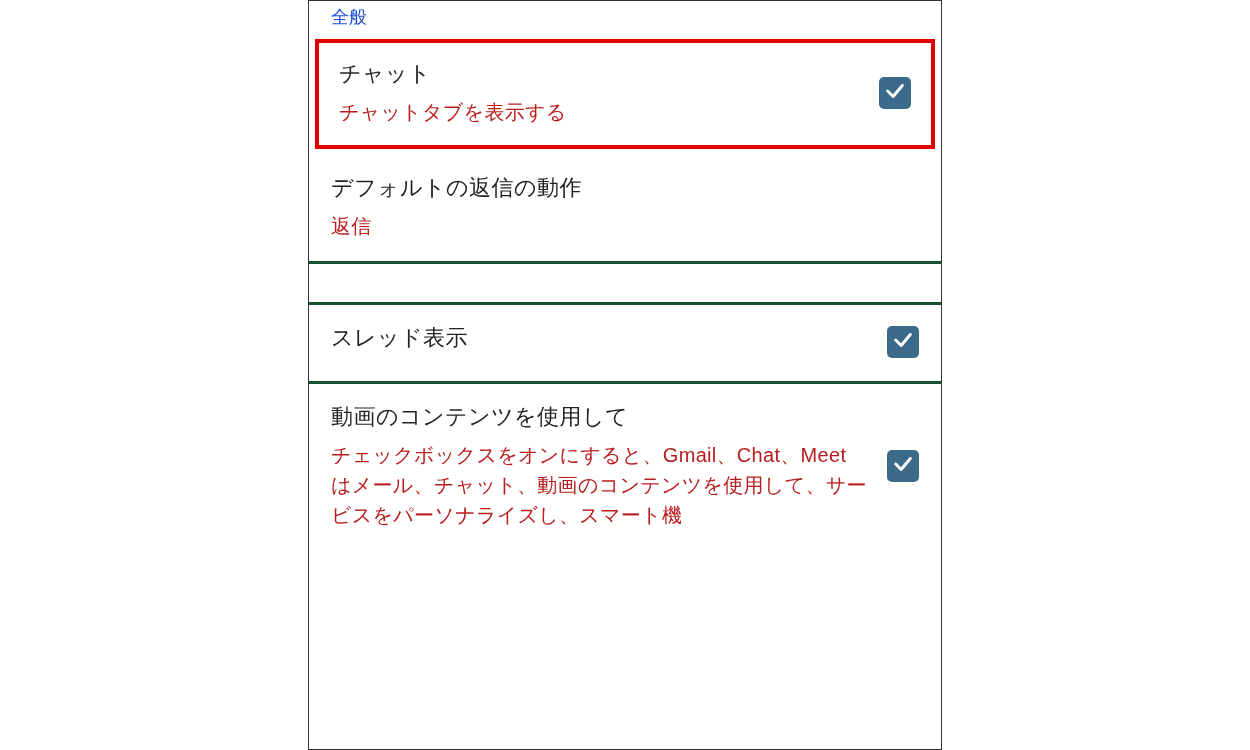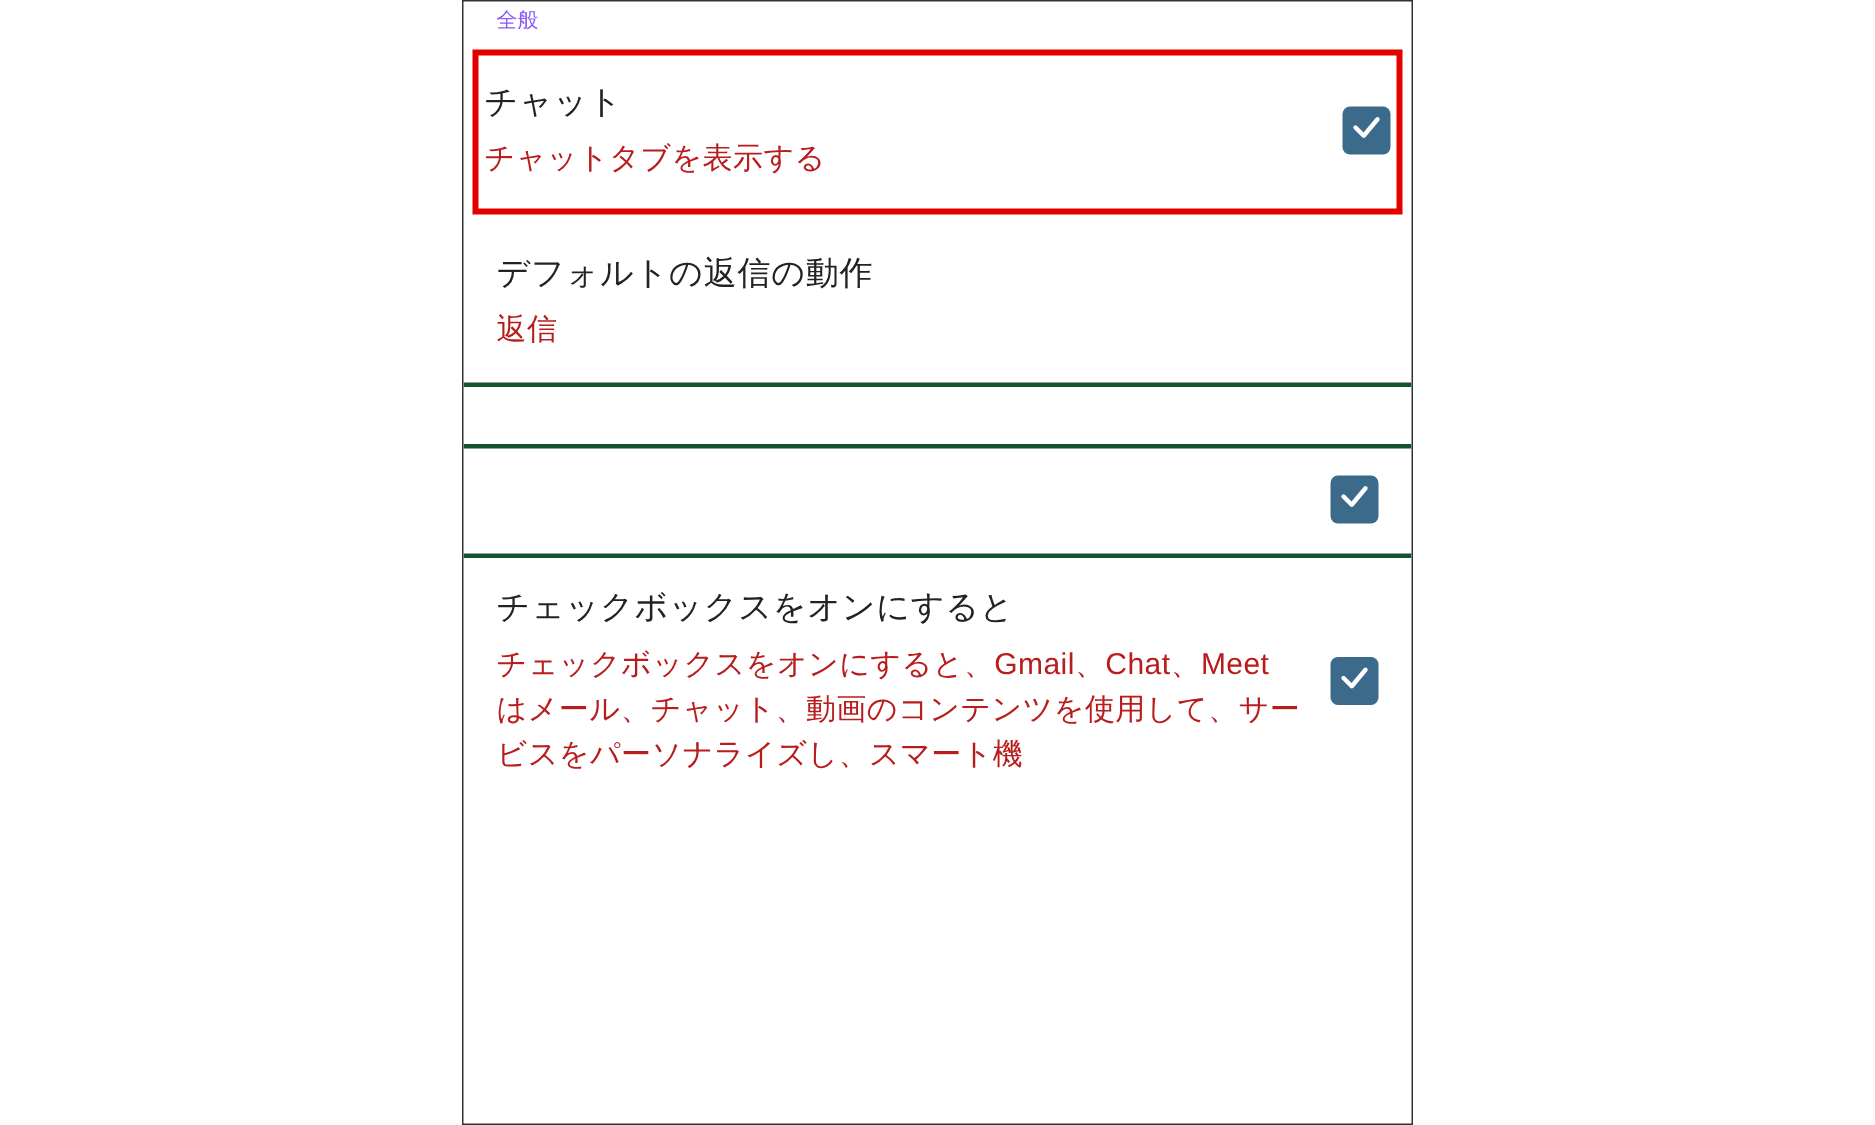--- a/index.html
+++ b/index.html
@@ -18,39 +18,39 @@
       position: absolute;
       left: 308px;
       top: 0;
       width: 634px;
       height: 750px;
       border: 1px solid #333;
       background: #fff;
       overflow: hidden;
     }
     .section-header {
-      color: #8b5cf6;
-      font-size: 14px;
+      color: #1d4ed8;
+      font-size: 18px;
       padding: 4px 22px 6px;
     }
     .setting-item {
       display: flex;
       align-items: center;
       justify-content: space-between;
       padding: 18px 22px 20px;
       border-bottom: 3px solid #14532d;
     }
     .setting-item:last-child {
       border-bottom: none;
     }
     .setting-item.highlighted {
       position: relative;
       border: 4px solid #e50000;
       margin: 4px 6px 6px;
-      padding: 16px 4px 18px;
+      padding: 16px 20px 18px;
     }
     .setting-text {
       flex: 1;
       padding-right: 15px;
     }
     .setting-title {
       color: #222;
       font-size: 22px;
       letter-spacing: 0.5px;
       margin-bottom: 8px;
@@ -109,33 +109,34 @@
     </div>
   </div>
 
   <div class="setting-item">
     <div class="setting-text">
     </div>
   </div>
 
   <div class="setting-item">
     <div class="setting-text">
+      <div class="setting-title">スレッド表示</div>
     </div>
     <div class="checkbox">
       <span>
         <svg viewBox="0 0 24 24">
             <polyline points="4 12 10 18 20 6"></polyline>
           </svg>
       </span>
     </div>
   </div>
 
   <div class="setting-item">
     <div class="setting-text">
-      <div class="setting-title">チェックボックスをオンにすると</div>
+      <div class="setting-title">動画のコンテンツを使用して</div>
       <div class="setting-desc">チェックボックスをオンにすると、Gmail、Chat、Meet はメール、チャット、動画のコンテンツを使用して、サービスをパーソナライズし、スマート機</div>
     </div>
     <div class="checkbox">
       <span>
         <svg viewBox="0 0 24 24">
             <polyline points="4 12 10 18 20 6"></polyline>
           </svg>
       </span>
     </div>
   </div>

